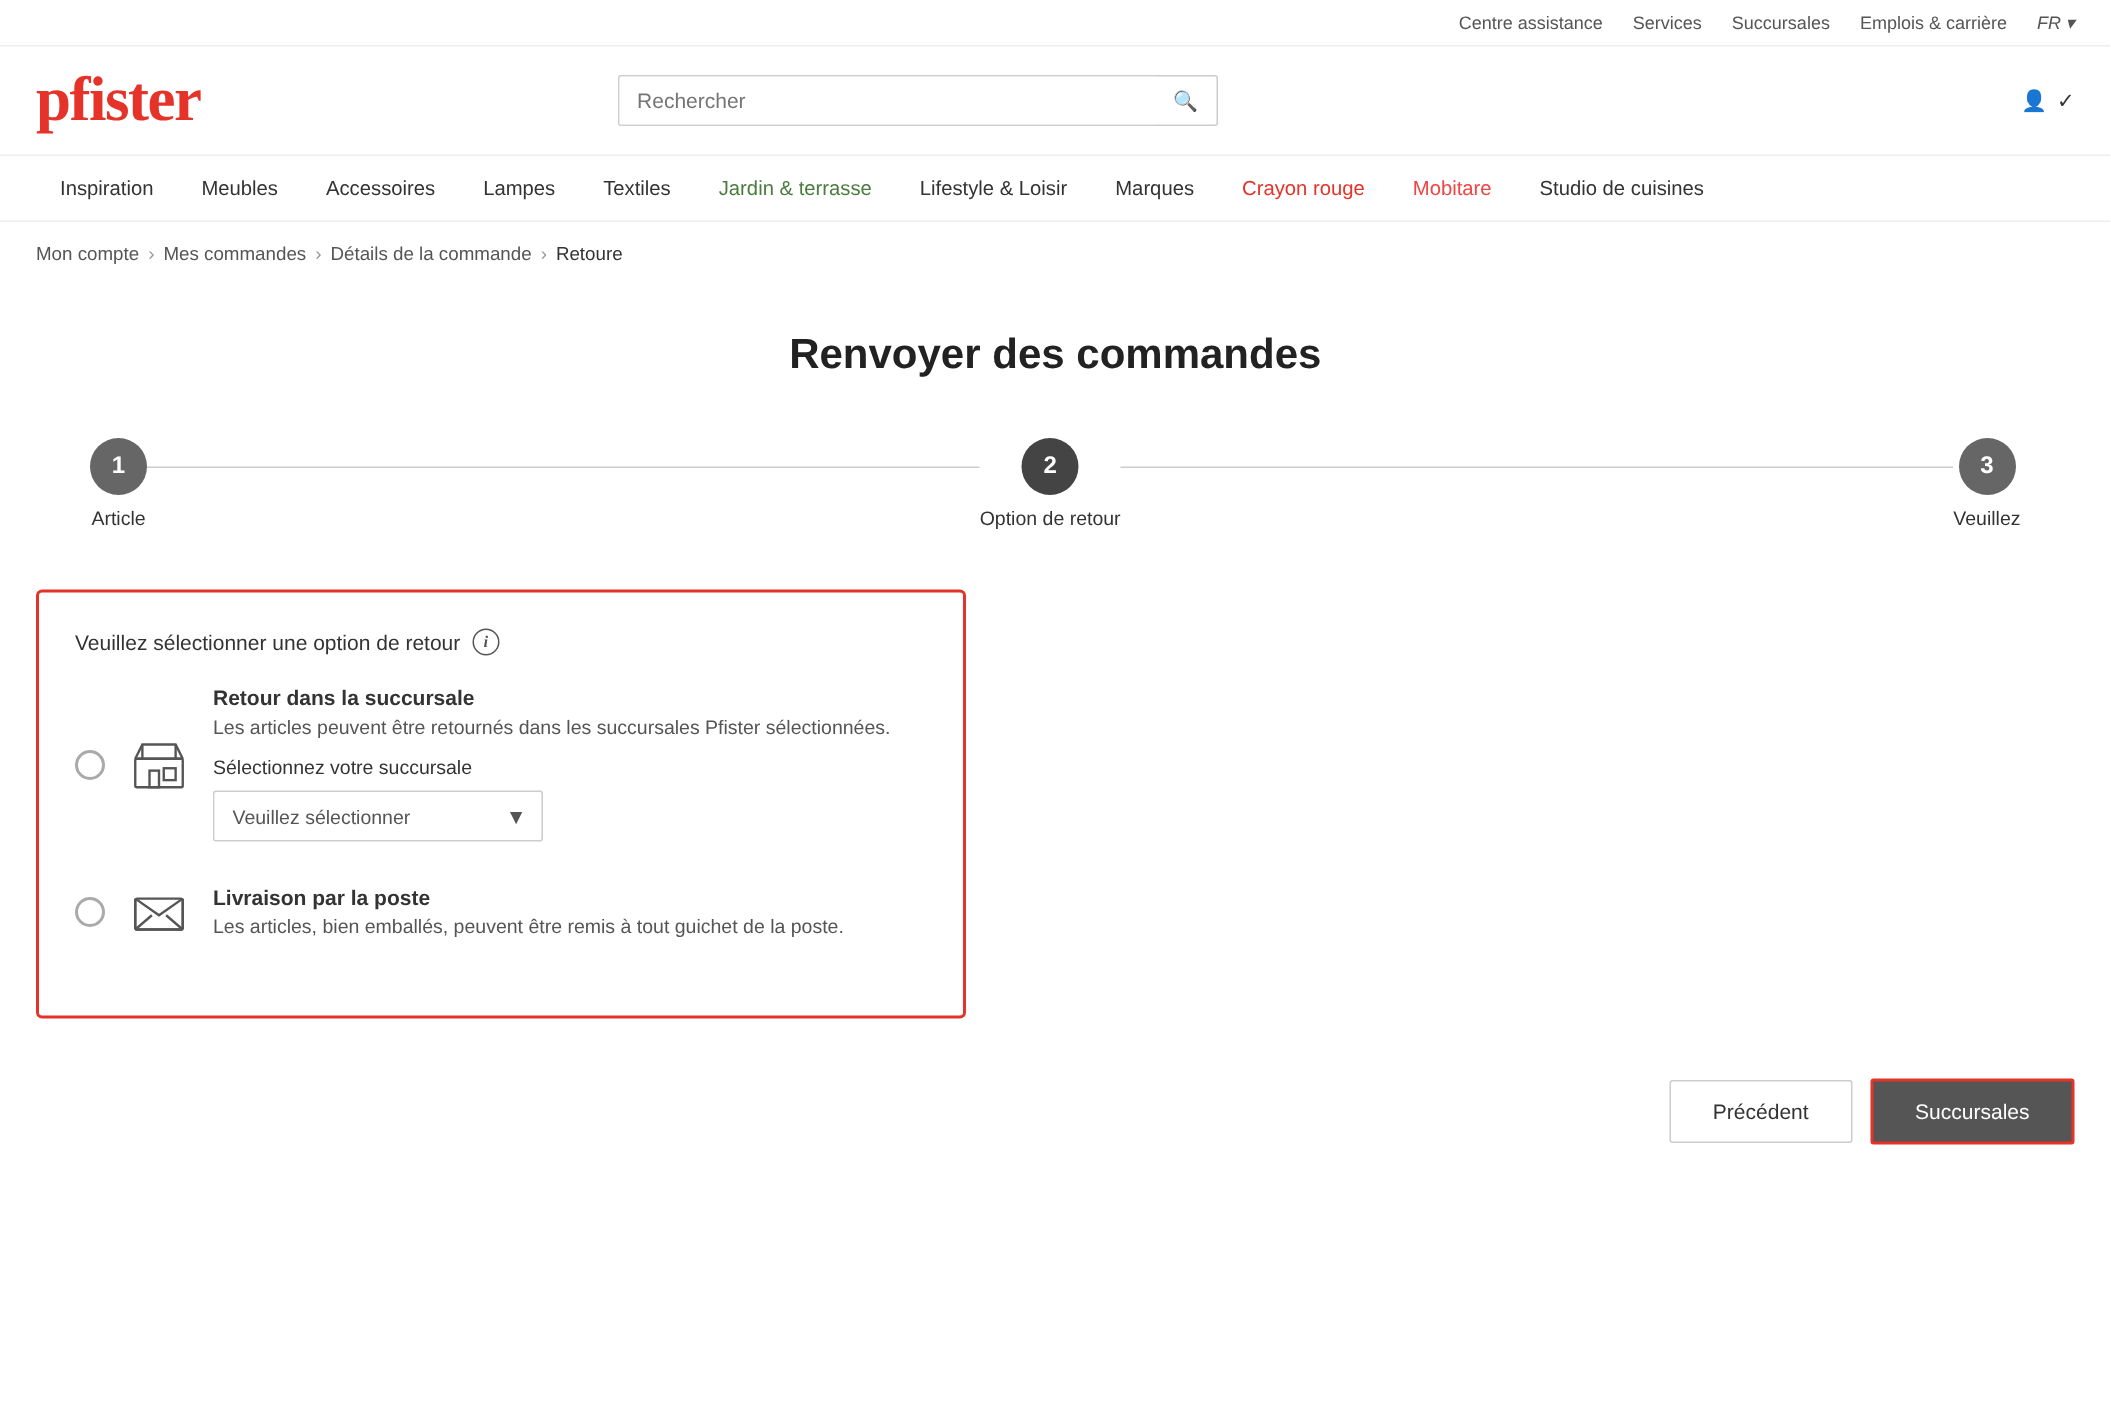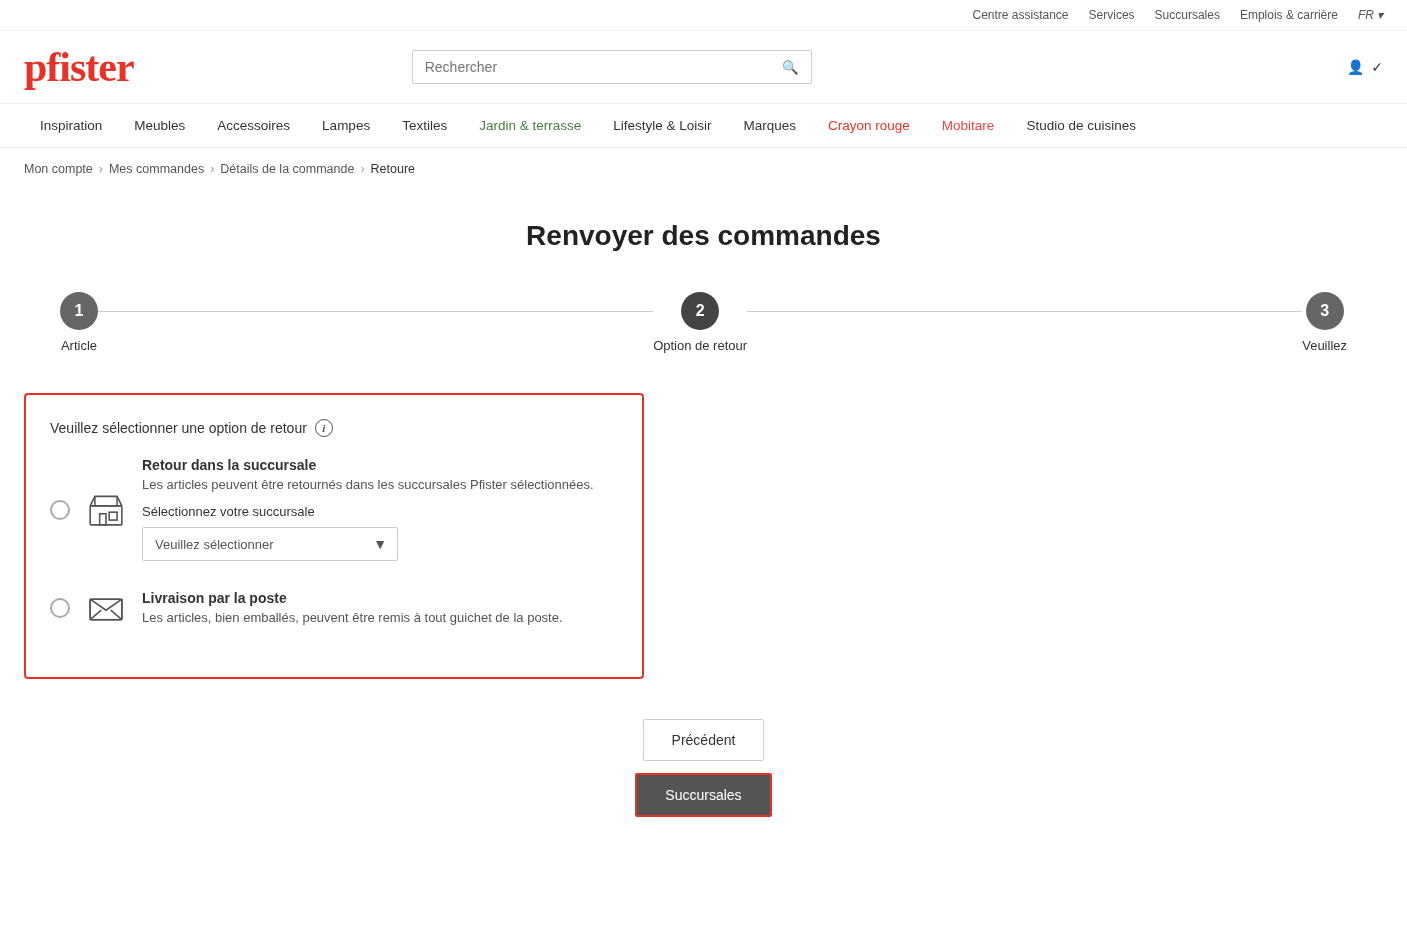--- a/index.html
+++ b/index.html
@@ -225,21 +225,21 @@
       font-weight: 500;
       margin-top: 12px;
       margin-bottom: 8px;
     }
     .dropdown-wrapper {
       display: flex;
       align-items: center;
       border: 1px solid #ccc;
       border-radius: 2px;
       overflow: hidden;
-      width: 256px;
+      width: 220px;
     }
     .dropdown-wrapper select {
       border: none;
       outline: none;
       padding: 8px 12px;
       font-size: 13px;
       color: #555;
       flex: 1;
       background: #fff;
       cursor: pointer;
@@ -252,21 +252,20 @@
       pointer-events: none;
     }
 
     
     .footer-buttons {
       display: flex;
       justify-content: flex-end;
       align-items: center;
       padding: 40px 24px 24px;
       gap: 12px;
-      flex-direction: column;
     }
     .btn-prev {
       padding: 12px 28px;
       border: 1px solid #ccc;
       background: #fff;
       color: #333;
       font-size: 14px;
       cursor: pointer;
       border-radius: 2px;
     }

